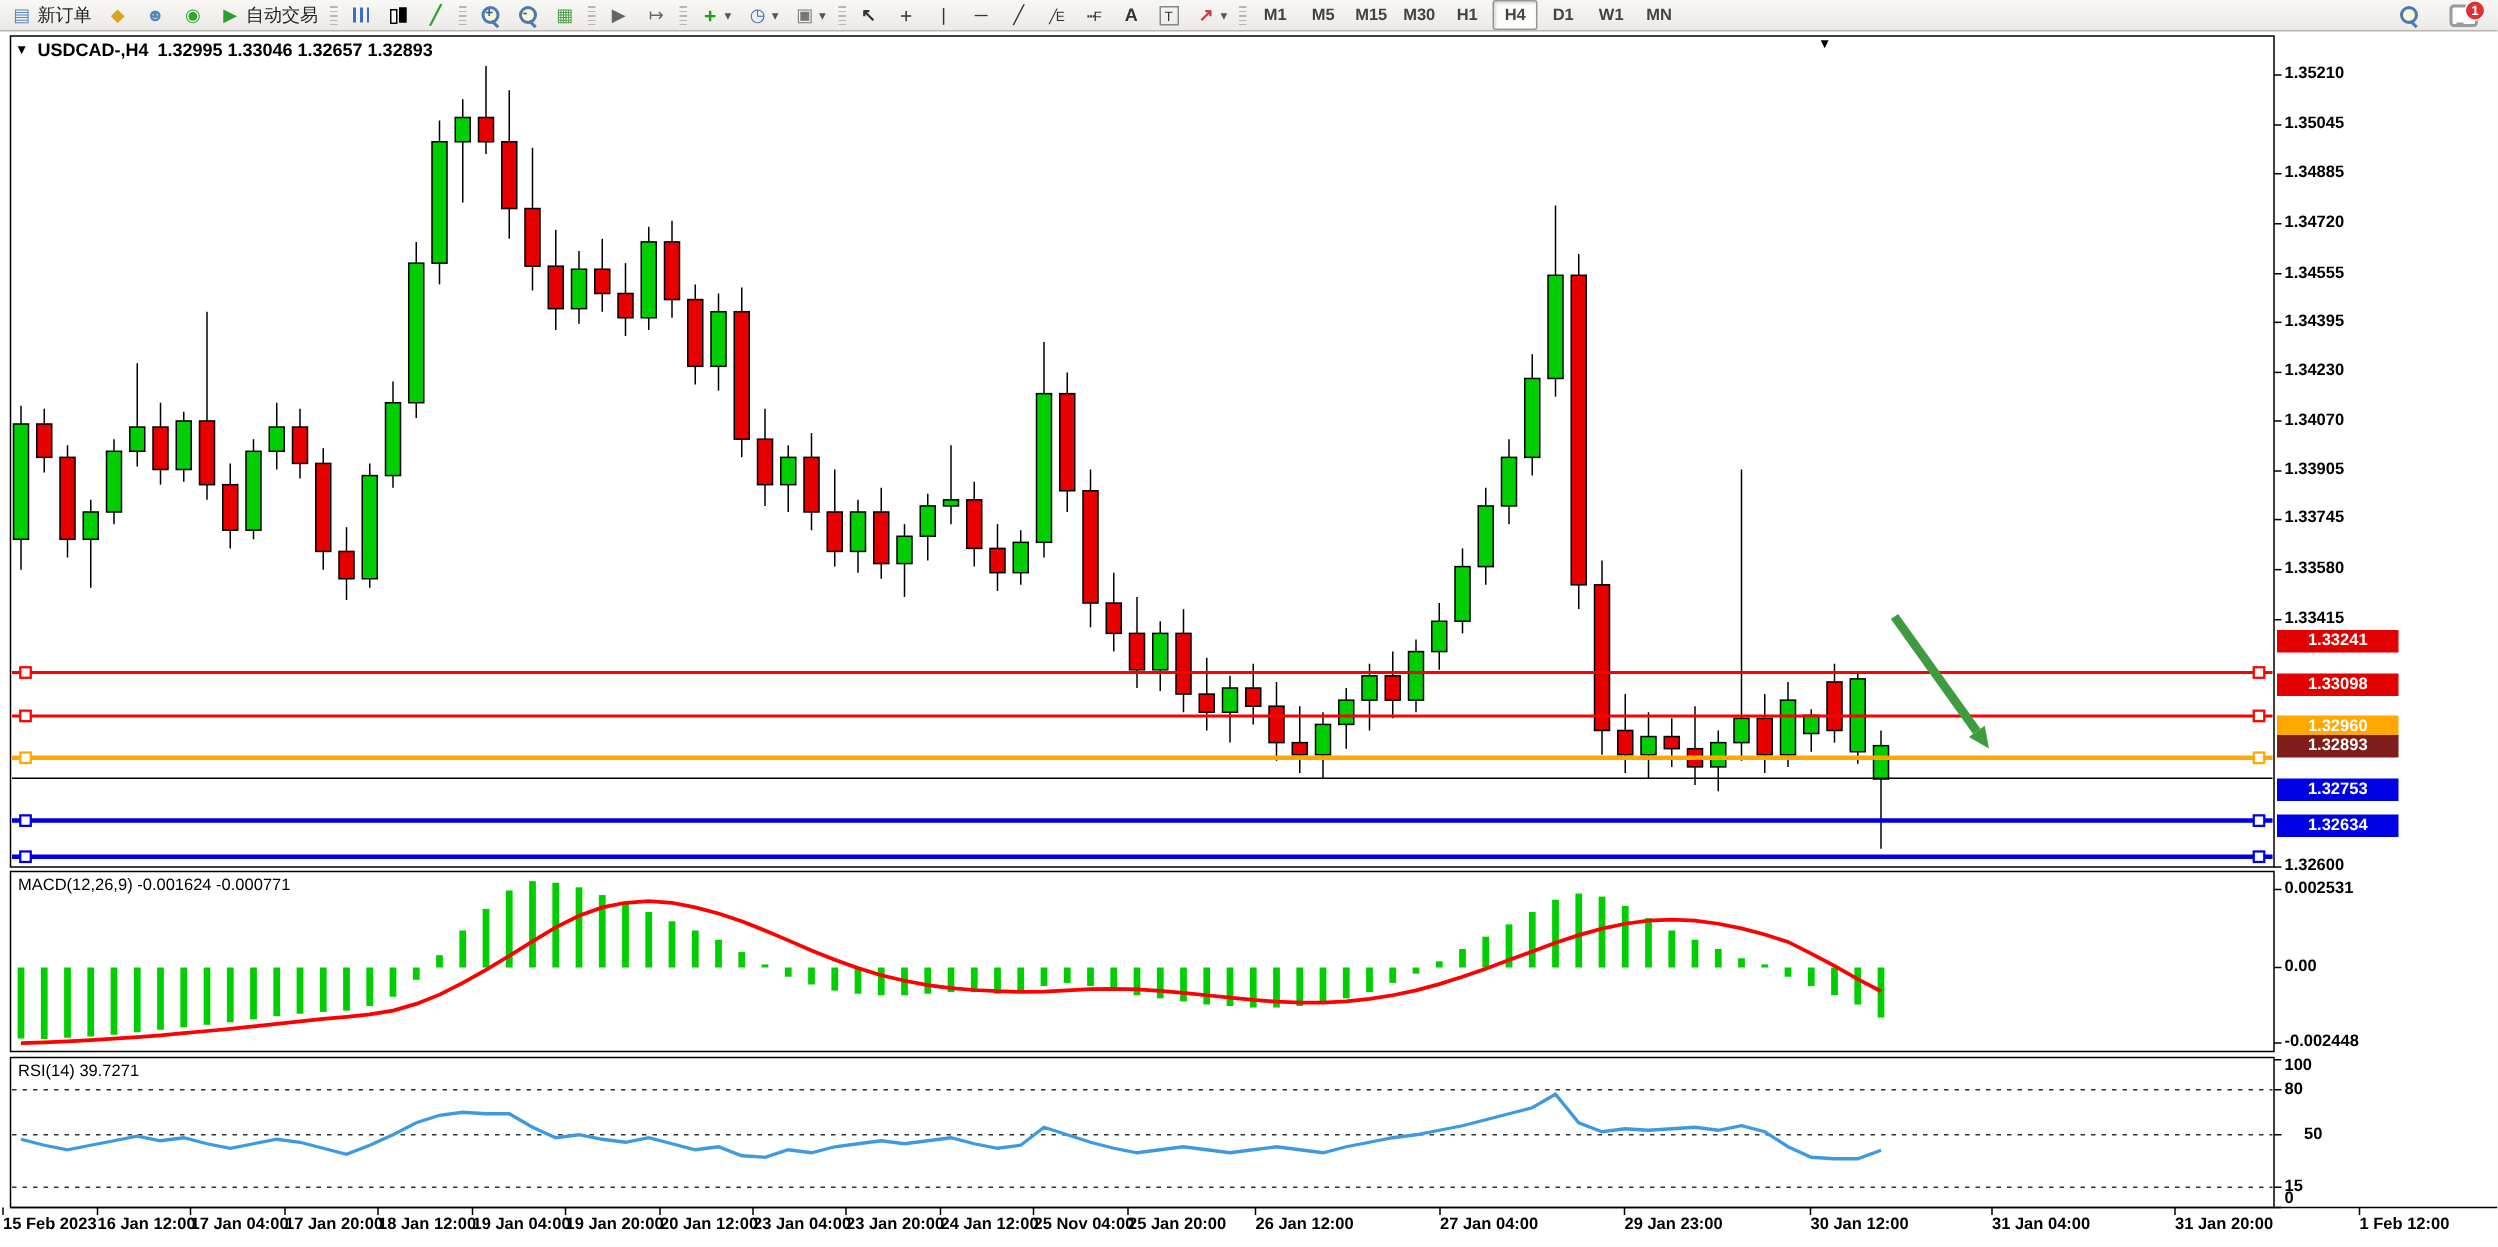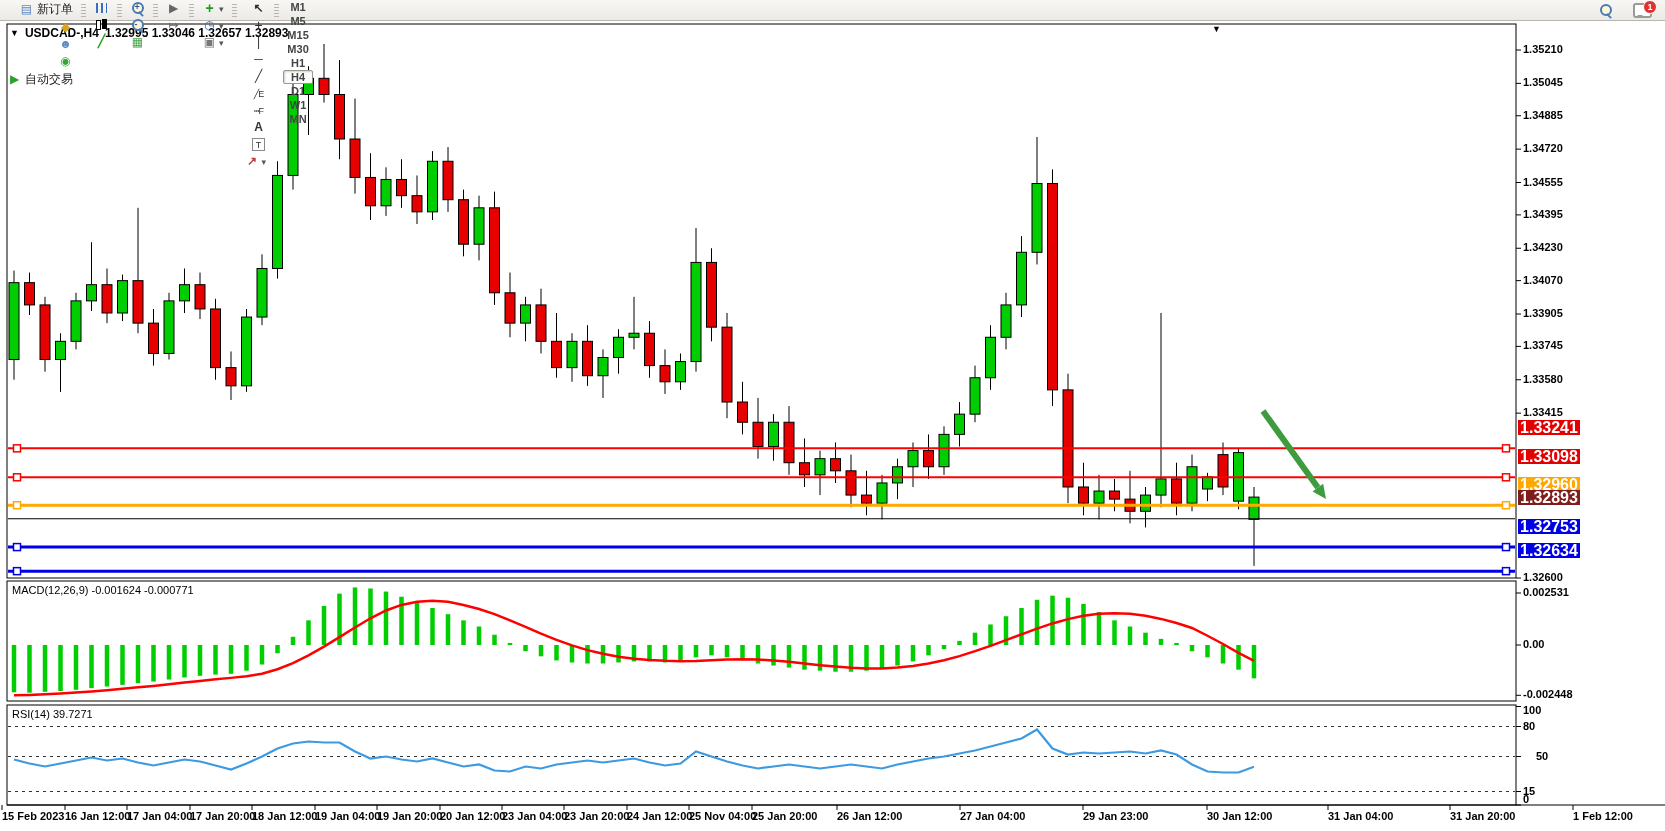--- a/index.html
+++ b/index.html
@@ -2,21 +2,21 @@
 <html><head>
 <meta charset="utf-8">
 <style>
   html,body{margin:0;padding:0;background:#e8e6e2;}
   body{width:1665px;height:831px;position:relative;overflow:hidden;
        font-family:"Liberation Sans", sans-serif;-webkit-font-smoothing:antialiased;}
   .app{position:absolute;inset:0;background:#ffffff;}
   
   .toolbar{position:absolute;left:0;top:0;width:1665px;height:21px;background:linear-gradient(#f8f7f5,#eceae6);
            border-bottom:1px solid #b8b5b0;display:flex;align-items:center;padding-left:2px;box-sizing:border-box;z-index:40;}
-  .tb-group{display:flex;align-items:flex-end;height:20px;flex-direction:column;}
+  .tb-group{display:flex;align-items:flex-start;height:20px;}
   .grip{width:5px;height:14px;margin:0 3px;background:repeating-linear-gradient(0deg,#b9b6b1 0 1px,transparent 1px 3px);}
   .tbtn{display:flex;align-items:center;height:18px;padding:0 3px;margin:0 1px;border:1px solid transparent;border-radius:2px;
         font-size:12px;color:#222;cursor:default;white-space:nowrap;}
   .tbtn .txt{margin-left:3px;}
   .tf{min-width:22px;justify-content:center;font-size:11px;font-weight:bold;color:#444;}
   .tf.active{background:#fdfdfb;border:1px solid #9a978f;box-shadow:inset 1px 1px 2px rgba(0,0,0,.18);}
   .tb-right{position:absolute;right:8px;top:0;height:21px;display:flex;align-items:center;gap:10px;}
   
   .ic{display:inline-block;width:15px;height:15px;text-align:center;font-size:12px;line-height:15px;}
   .ic-neworder::before{content:"▤";color:#5b87c0;}
@@ -52,21 +52,21 @@
   .mag u{position:absolute;right:1px;bottom:1px;width:6px;height:2px;background:#4a7ab5;transform:rotate(45deg);text-decoration:none;}
   .mag b{position:absolute;left:4.5px;top:1.5px;font-size:9px;color:#2a5a9a;line-height:8px;}
   .bubble{position:relative;width:15px;height:11px;border:2px solid #9a9a9a;border-radius:3px;background:#fff;}
   .bubble::after{content:"";position:absolute;left:2px;bottom:-5px;border:3px solid transparent;border-top-color:#9a9a9a;}
   .nbadge{position:absolute;top:-5px;right:-7px;background:#e03131;color:#fff;border-radius:50%;width:12px;height:12px;
           font-size:9px;line-height:12px;text-align:center;font-weight:bold;border:1px solid #fff;}
   
   .chart-area{position:absolute;left:0;top:21px;width:1665px;height:810px;background:#fff;}
   #gfx{position:absolute;left:0;top:0;}
   .lab{position:absolute;font-size:11px;font-weight:bold;color:#000;white-space:nowrap;}
-  .badge{position:absolute;left:1518px;width:62px;height:15px;color:#fff;font-size:16px;font-weight:bold;
+  .badge{position:absolute;left:1518px;width:81px;height:15px;color:#fff;font-size:11px;font-weight:bold;
          text-align:center;line-height:15px;}
   .chart-title{position:absolute;left:10px;top:5px;font-size:12px;font-weight:bold;color:#000;display:flex;gap:6px;align-items:center;}
   .chart-title .tri{font-size:9px;}
   .ind-label{position:absolute;left:12px;font-size:11px;color:#000;}
   .shift-marker{position:absolute;left:1212px;top:3px;font-size:9px;color:#000;}
   .timelab{position:absolute;font-size:11px;font-weight:bold;color:#000;white-space:nowrap;top:789px;}
   .bottom-strip{position:absolute;left:0;top:804px;width:1665px;height:6px;background:transparent;}
 </style>
 </head>
 <body>

